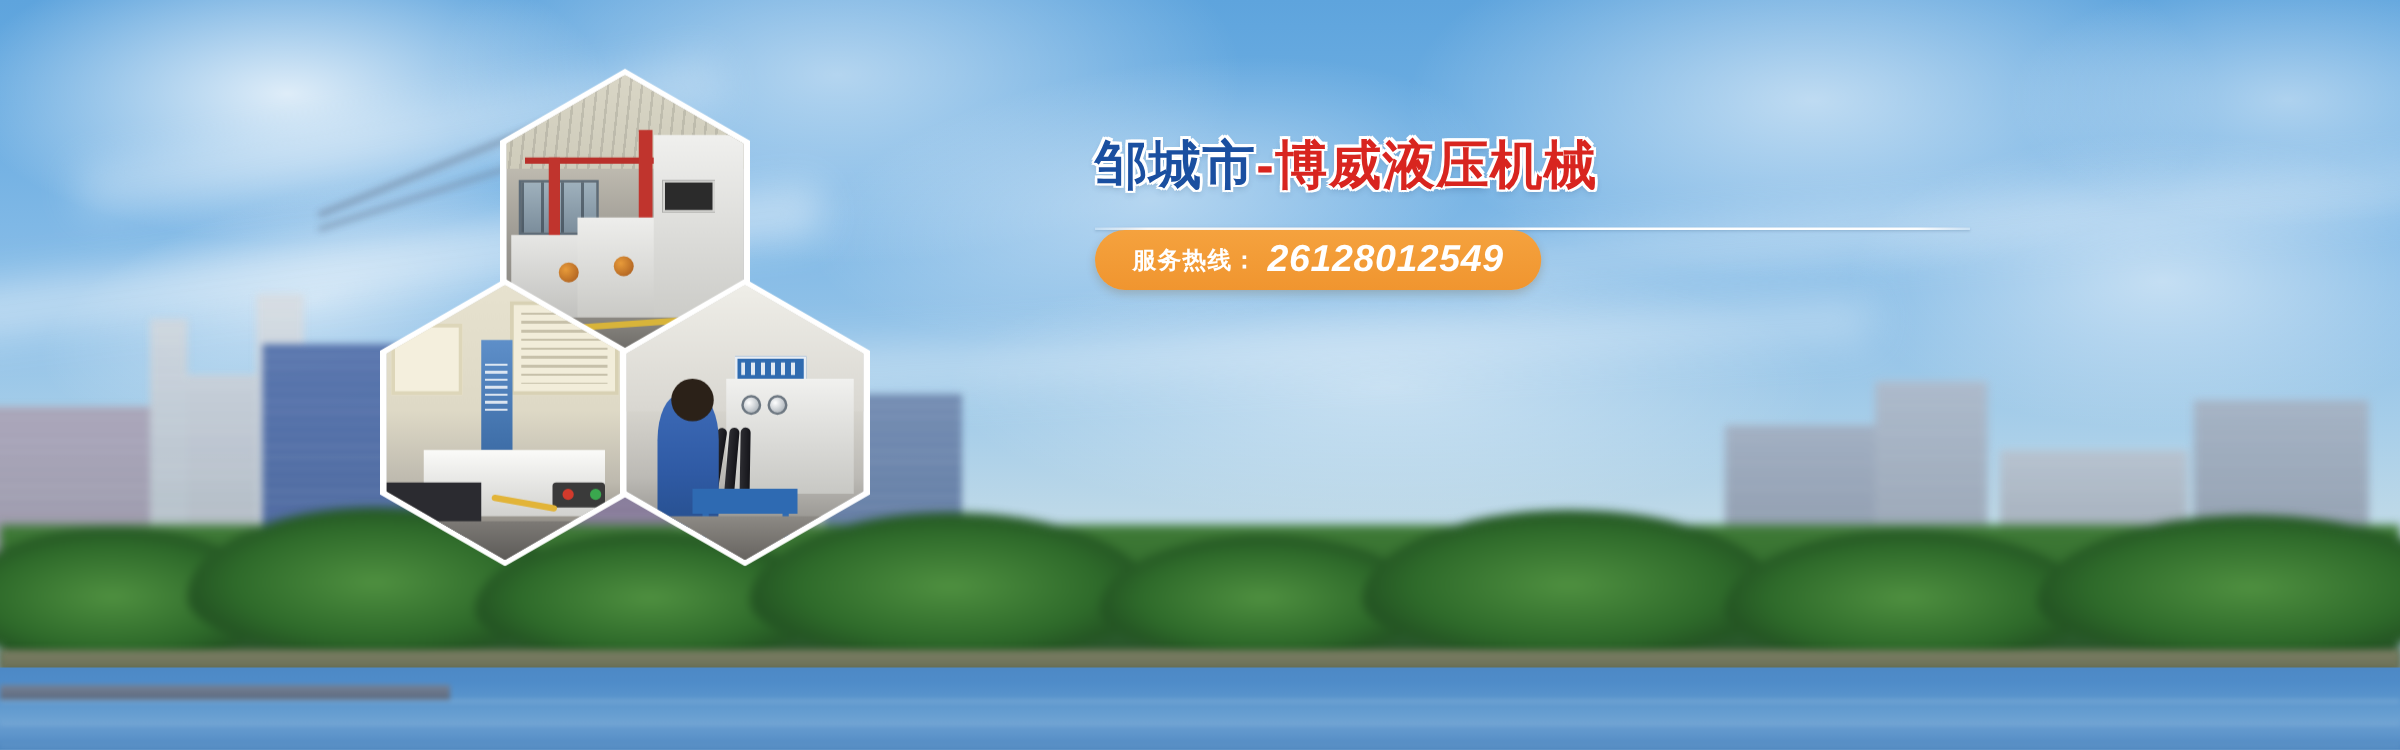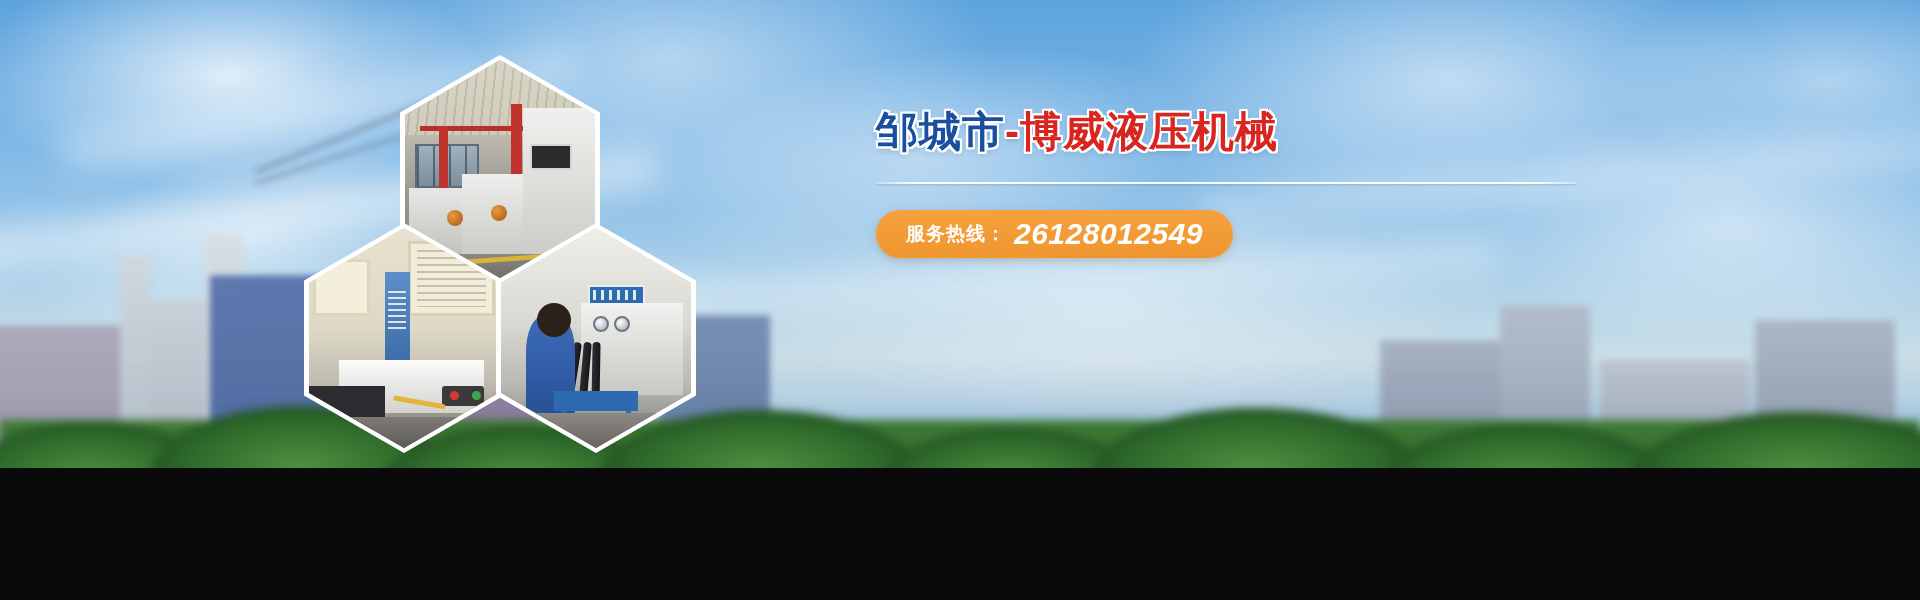--- a/index.html
+++ b/index.html
@@ -7,21 +7,21 @@
   html,body{ background:#0a0a0a; }
   body{
     font-family:"Liberation Sans","DejaVu Sans",sans-serif;
     -webkit-font-smoothing:antialiased;
   }
 
   
   .banner{
     position:relative;
     width:1920px;
-    height:468px;
+    height:600px;
     overflow:hidden;
     background:#5b9bd5;
   }
 
   
   .sky{
     position:absolute; inset:0;
     background:
       linear-gradient(180deg,
         #5ea4dd 0%,
@@ -288,21 +288,20 @@
 
   .divider{
     margin-top:26px;
     width:700px;
     height:2px;
     background:linear-gradient(90deg, rgba(255,255,255,.25), rgba(255,255,255,.98) 6%, rgba(255,255,255,.98) 94%, rgba(255,255,255,.3));
     box-shadow:0 1px 2px rgba(60,90,130,.25);
   }
 
   .hotline{
-    margin-top:26px;
     display:inline-flex;
     align-items:center;
     gap:6px;
     height:48px;
     padding:0 30px 0 30px;
     border-radius:26px;
     background:linear-gradient(180deg,#f5a23e,#f0952f);
     box-shadow:0 3px 8px rgba(120,70,10,.22);
     white-space:nowrap;
   }

